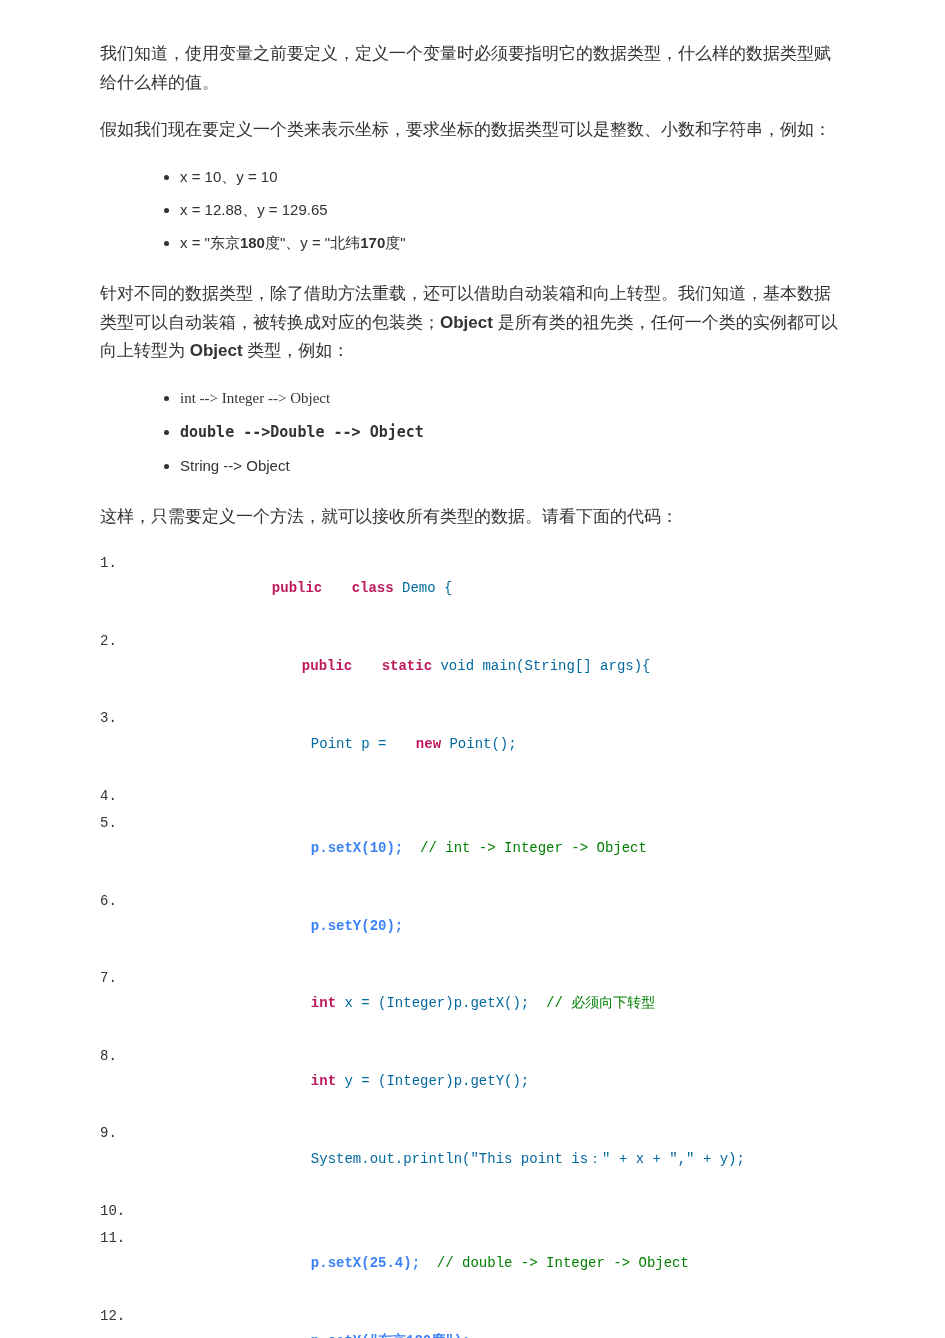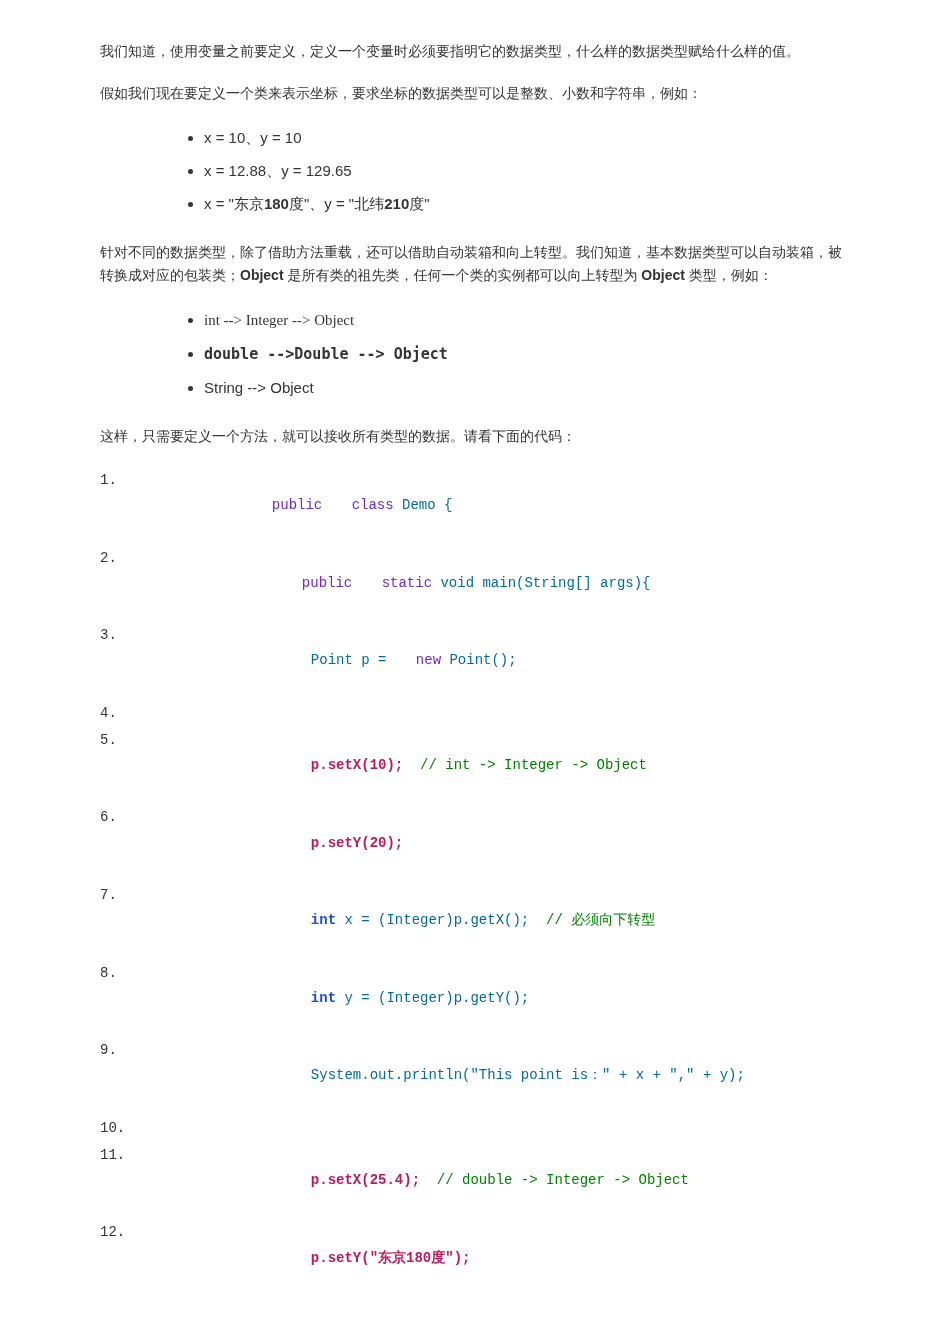--- a/index.html
+++ b/index.html
@@ -14,25 +14,25 @@
       color: #333333;
       width: 945px;
       min-height: 1338px;
     }
     .page-container {
       padding: 40px 100px 60px 100px;
     }
     .paragraph {
       margin-bottom: 18px;
       line-height: 1.7;
-      font-size: 14px;
+      font-size: 17px;
     }
     .bullet-list {
       list-style: disc;
-      margin-left: 104px;
+      margin-left: 80px;
       margin-bottom: 24px;
     }
     .bullet-list li {
       margin-bottom: 6px;
       line-height: 1.8;
       font-size: 15px;
     }
     .code-block {
       margin-top: 16px;
       font-family: "Consolas", "Courier New", monospace;
@@ -56,30 +56,30 @@
       font-family: "Consolas", "Courier New", monospace;
       font-size: 14px;
       user-select: none;
     }
     .line-code {
       font-family: "Consolas", "Courier New", monospace;
       font-size: 14px;
       white-space: pre;
     }
     .kw-blue {
-      color: #6d28d9;
-      font-weight: normal;
+      color: #be185d;
+      font-weight: bold;
       padding-left: 21px;
     }
     .kw-purple {
-      color: #1d4ed8;
+      color: #be185d;
       font-weight: bold;
     }
     .kw-orange {
-      color: #be185d;
+      color: #3b82f6;
       font-weight: bold;
     }
     .kw-green {
       color: #008000;
       margin-top: 28px;
     }
     .text-normal {
       color: #0369a1;
     }
     .spacer {
@@ -98,21 +98,21 @@
   <p class="paragraph">假如我们现在要定义一个类来表示坐标，要求坐标的数据类型可以是整数、小数和字符串，例如：</p>
 
   <ul class="bullet-list">
     <li>
       <span>x = 10、y = 10</span>
     </li>
     <li>
       <span>x = 12.88、y = 129.65</span>
     </li>
     <li>
-      <span>x = "东京<strong>180</strong>度"、y = "北纬<strong>210</strong>度"</span>
+      <span>x = "东京<strong>180</strong>度"、y = "北纬<strong>170</strong>度"</span>
     </li>
   </ul>
 
   <div class="spacer"></div>
 
   <p class="paragraph">
     针对不同的数据类型，除了借助方法重载，还可以借助自动装箱和向上转型。我们知道，基本数据类型可以自动装箱，被转换成对应的包装类；<strong>Object</strong> 是所有类的祖先类，任何一个类的实例都可以向上转型为 <strong>Object</strong> 类型，例如：
   </p>
 
   <ul class="bullet-list">

